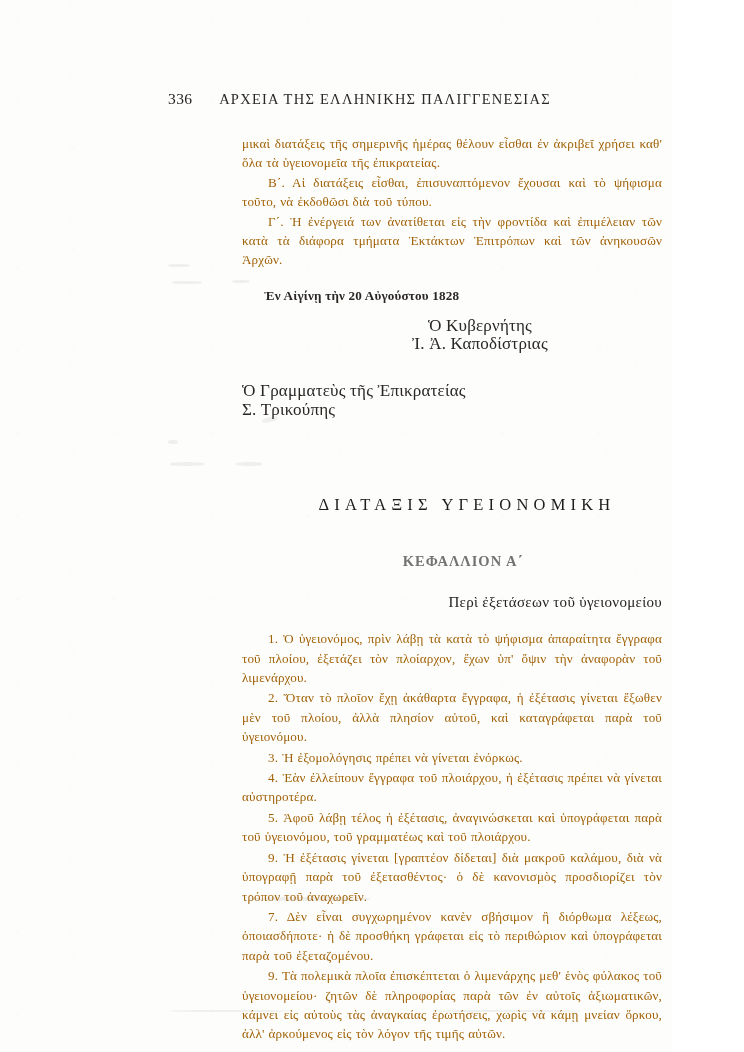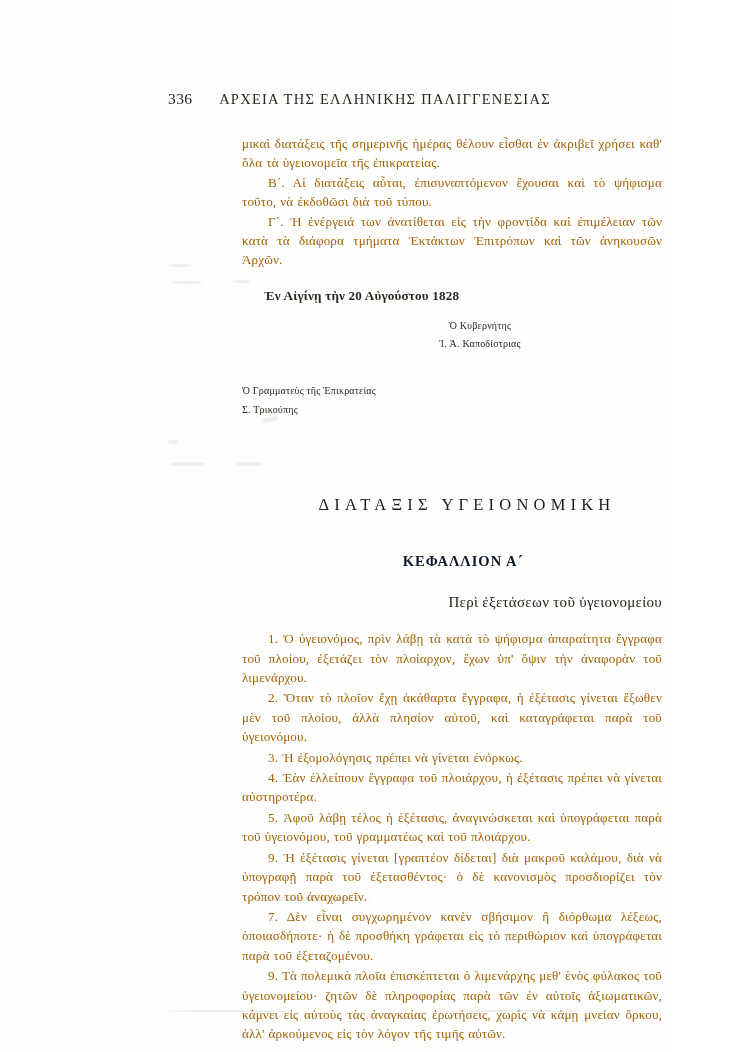--- a/index.html
+++ b/index.html
@@ -99,42 +99,42 @@
     margin-top: 13px;
     text-align: center;
     padding-left: 56px;
   }
   .sig-block-b {
     margin-top: 28px;
     text-align: left;
     padding-right: 8px;
   }
   .sig-line {
-    font-size: 10px;
+    font-size: 17px;
     line-height: 18.6px;
     color: #2a2724;
     letter-spacing: .2px;
   }
 
   
   .ordinance-title {
     margin-top: 76px;
     text-align: center;
     font-size: 16.5px;
     letter-spacing: 5.2px;
     color: #1f1d1b;
     padding-left: 30px;
   }
   .chapter {
     margin-top: 38px;
     text-align: center;
     font-size: 14.5px;
     font-weight: bold;
     letter-spacing: 1px;
-    color: #0f172a;
+    color: #737373;
     padding-left: 22px;
   }
   .section-sub {
     margin-top: 24px;
     text-align: right;
     font-size: 15px;
     color: #262320;
     letter-spacing: .3px;
     padding-left: 18px;
   }
@@ -174,21 +174,21 @@
 
     <div class="running-head">
       <span class="folio">336</span>
       <span class="head-title">ΑΡΧΕΙΑ ΤΗΣ ΕΛΛΗΝΙΚΗΣ ΠΑΛΙΓΓΕΝΕΣΙΑΣ</span>
     </div>
 
     <div class="textblock">
 
       <p class="para cont">μικαὶ διατάξεις τῆς σημερινῆς ἡμέρας θέλουν εἶσθαι ἐν ἀκριβεῖ χρήσει καθ' ὅλα τὰ ὑγειονομεῖα τῆς ἐπικρατείας.</p>
 
-      <p class="para indent">Β΄. Αἱ διατάξεις αὗται, ἐπισυναπτόμενον ἔχουσαι καὶ τὸ ψήφισμα τοῦτο, νὰ ἐκδοθῶσι διὰ τοῦ τύπου.</p>
+      <p class="para indent">Β΄. Αἱ διατάξεις εἶσθαι, ἐπισυναπτόμενον ἔχουσαι καὶ τὸ ψήφισμα τοῦτο, νὰ ἐκδοθῶσι διὰ τοῦ τύπου.</p>
 
       <p class="para indent">Γ΄. Ἡ ἐνέργειά των ἀνατίθεται εἰς τὴν φροντίδα καὶ ἐπιμέλειαν τῶν κατὰ τὰ διάφορα τμήματα Ἐκτάκτων Ἐπιτρόπων καὶ τῶν ἀνηκουσῶν Ἀρχῶν.</p>
 
       <div class="datum">Ἐν Αἰγίνῃ τὴν 20 Αὐγούστου 1828</div>
 
       <div class="sig-block-a">
         <div class="sig-line">Ὁ Κυβερνήτης</div>
         <div class="sig-line">Ἰ. Ἀ. Καποδίστριας</div>
       </div>
 

